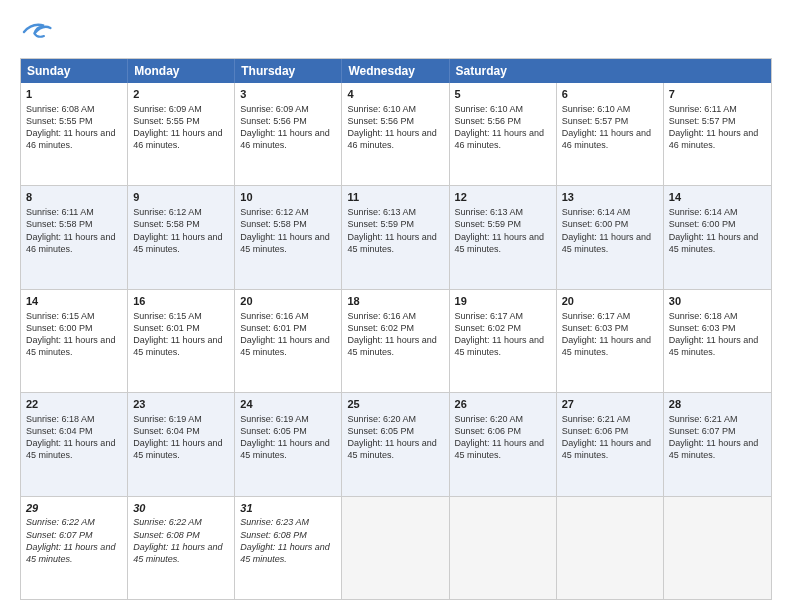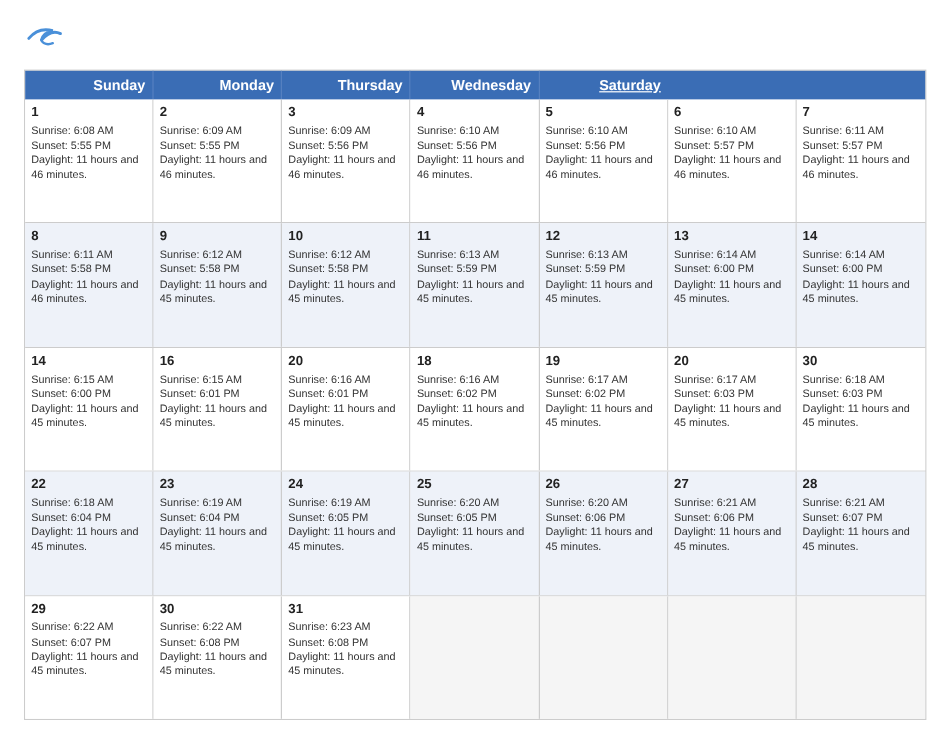--- a/index.html
+++ b/index.html
@@ -57,42 +57,41 @@
     .calendar {
       flex: 1;
       display: flex;
       flex-direction: column;
       border: 1px solid #ccc;
     }
     .cal-header {
       display: grid;
       grid-template-columns: repeat(7, 1fr);
       background: #3a6db5;
-      text-align: right;
     }
     .cal-header-cell {
       color: #fff;
       font-size: 12px;
       font-weight: bold;
       padding: 5px 6px;
       border-right: 1px solid #5580c0;
     }
-    .cal-header-cell:last-child { border-right: none; text-decoration: underline; }
+    .cal-header-cell:last-child { border-right: none; }
     .cal-body {
       flex: 1;
       display: flex;
       flex-direction: column;
     }
     .cal-row {
       display: grid;
       grid-template-columns: repeat(7, 1fr);
       flex: 1;
       border-bottom: 1px solid #ccc;
     }
-    .cal-row:last-child { border-bottom: none; }
+    .cal-row:last-child { border-bottom: none; font-style: italic; }
     .cal-cell {
       padding: 4px 5px;
       border-right: 1px solid #ccc;
       font-size: 9px;
       color: #333;
       line-height: 1.35;
       background: #fff;
     }
     .cal-cell:last-child { border-right: none; }
     .cal-cell.empty { background: #f5f5f5; }

